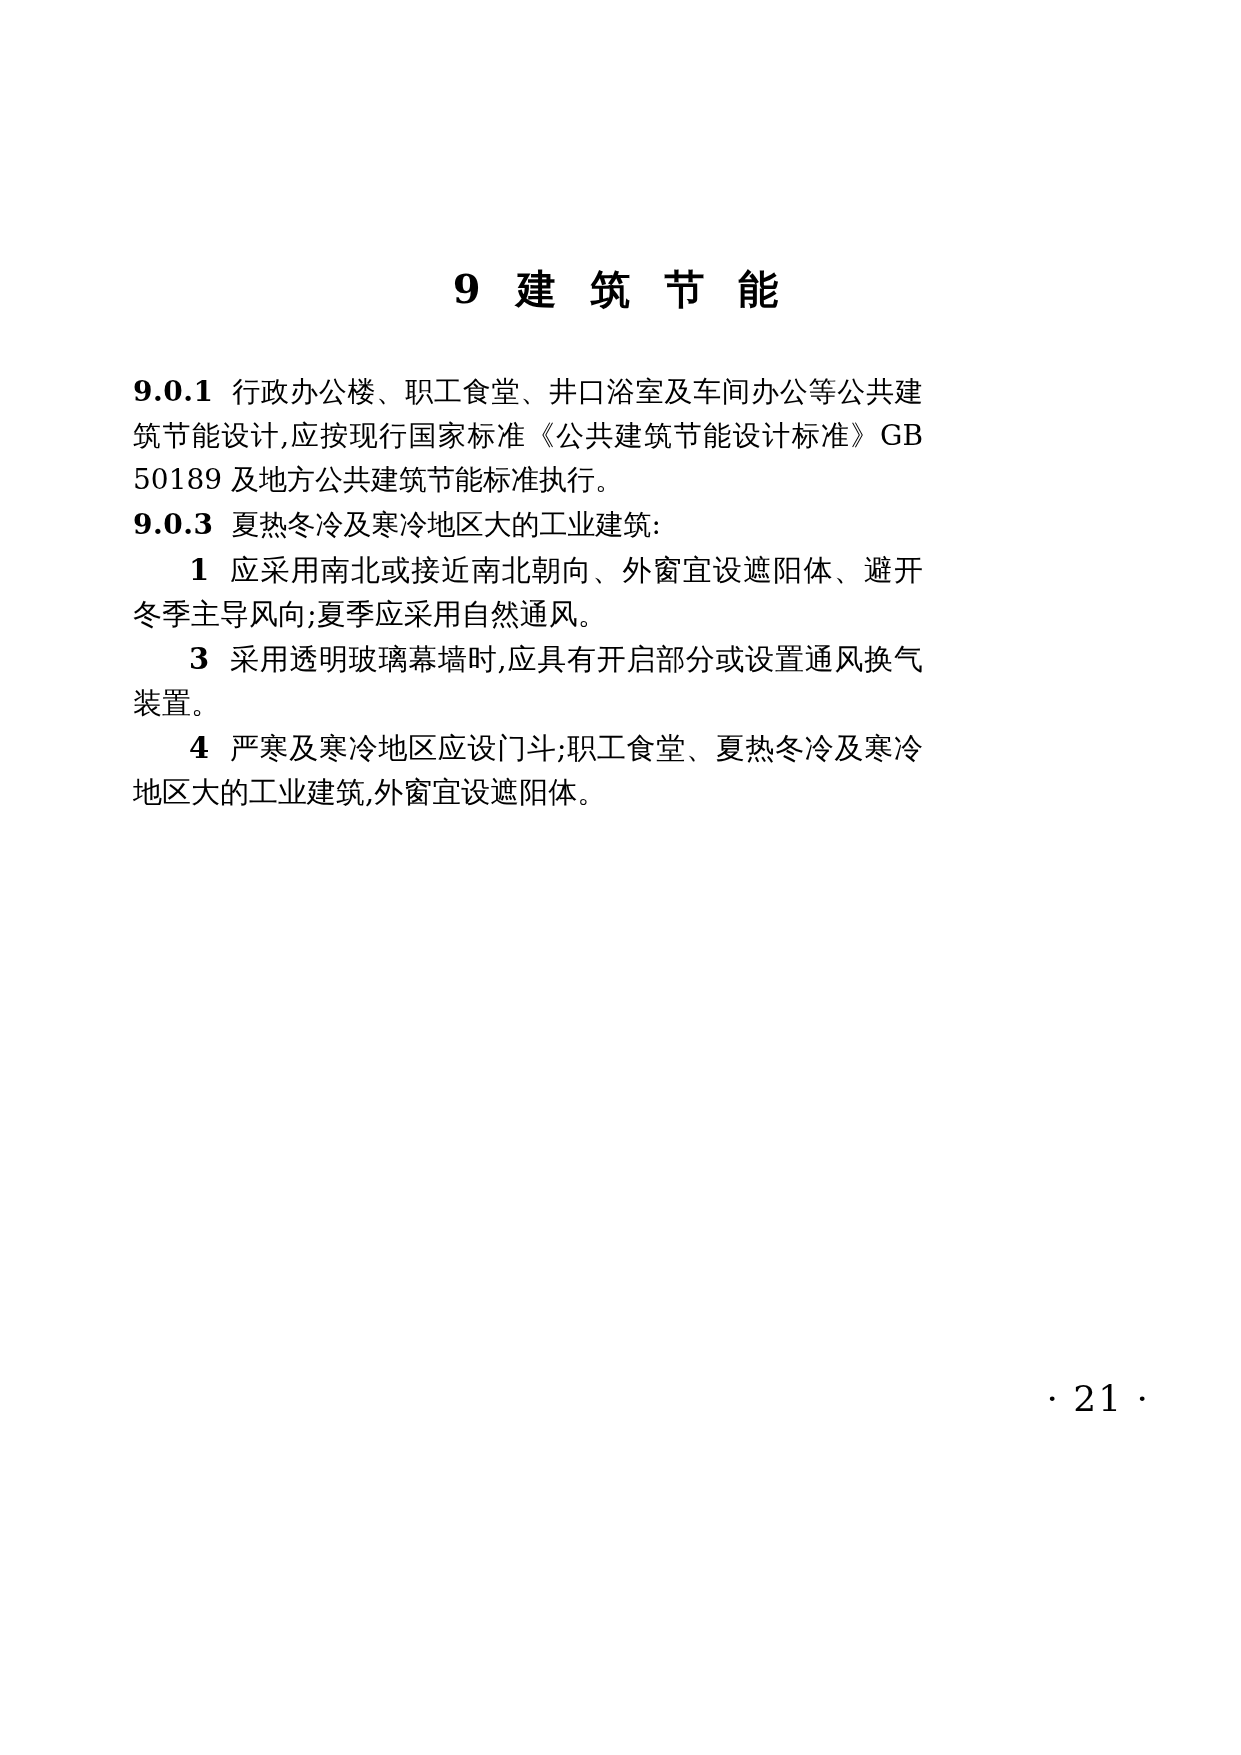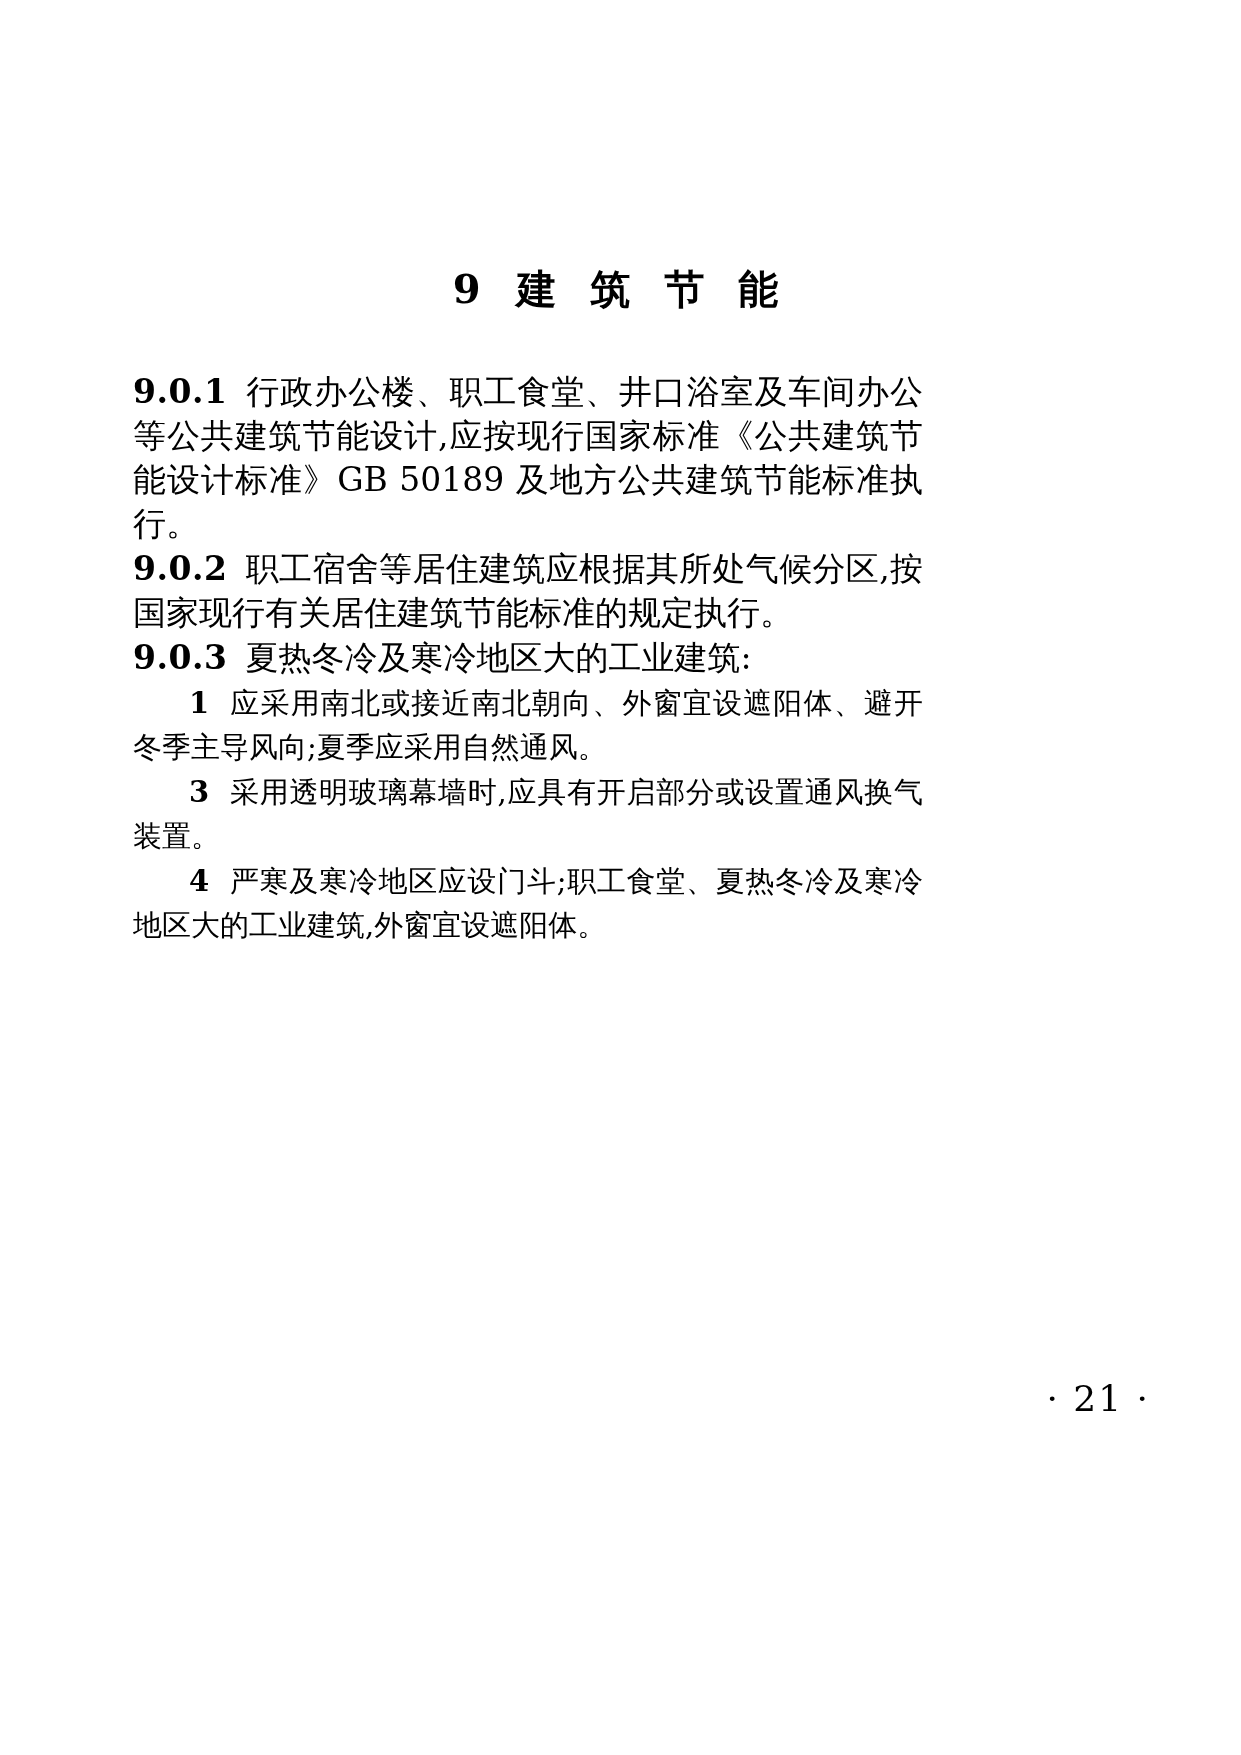--- a/index.html
+++ b/index.html
@@ -37,21 +37,21 @@
     margin-right: 26px;
   }
   .body-block {
     position: absolute;
     left: 133px;
     top: 370px;
     width: 790px;
   }
   p.para {
     margin: 0 0 1px 0;
-    font-size: 33px;
+    font-size: 28px;
     line-height: 44px;
     text-align: justify;
     text-justify: inter-ideograph;
     font-family: "DejaVu Serif", "Liberation Serif", serif;
   }
   p.para .clause-no {
     font-weight: bold;
     letter-spacing: 0.5px;
     margin-right: 18px;
   }
@@ -86,23 +86,20 @@
   <h1 class="chapter-title">
     <span class="num">9</span><span>建 筑 节 能</span>
   </h1>
 
   <div class="body-block">
 
     <p class="para">
       <span class="clause-no">9.0.1</span><span>行政办公楼、职工食堂、井口浴室及车间办公等公共建筑节能设计,应按现行国家标准《公共建筑节能设计标准》GB 50189 及地方公共建筑节能标准执行。</span>
     </p>
 
-    <p class="para">
-      <span class="clause-no">9.0.2</span><span>职工宿舍等居住建筑应根据其所处气候分区,按国家现行有关居住建筑节能标准的规定执行。</span>
-    </p>
 
     <p class="para">
       <span class="clause-no">9.0.3</span><span>夏热冬冷及寒冷地区大的工业建筑:</span>
     </p>
 
     <p class="item">
       <span class="item-no">1</span><span>应采用南北或接近南北朝向、外窗宜设遮阳体、避开冬季主导风向;夏季应采用自然通风。</span>
     </p>
 
 

